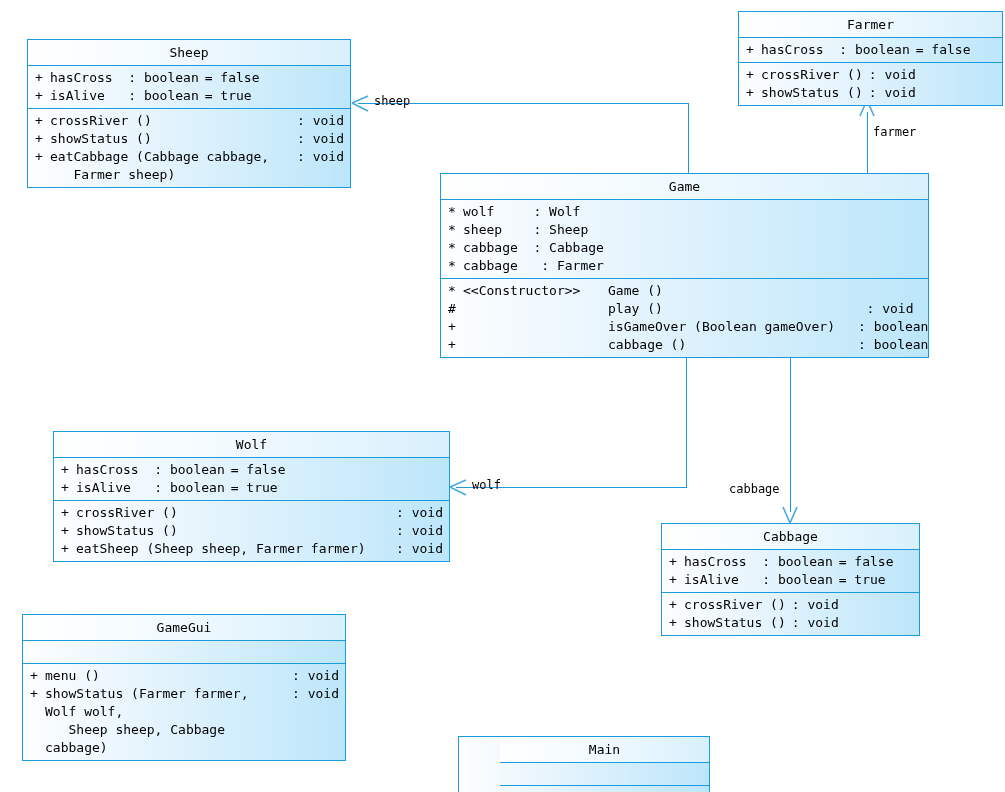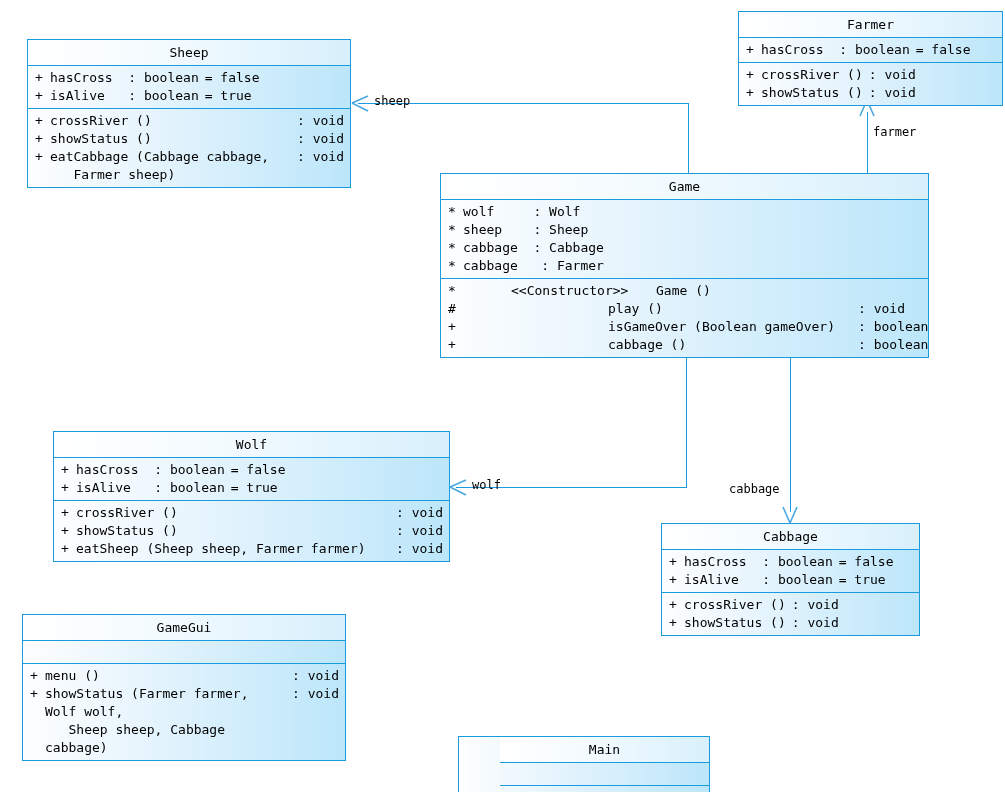--- a/index.html
+++ b/index.html
@@ -59,21 +59,21 @@
   }
   .col-stereo {
     flex: 0 0 auto;
   }
   .col-sig {
     flex: 1 1 auto;
     white-space: pre-wrap;
   }
   .col-ret {
     flex: 0 0 auto;
-    text-align: left;
+    text-align: center;
     padding-left: 6px;
   }
   .col-sig-fixed {
     flex: 0 0 auto;
   }
 
   
   .conn-line {
     position: absolute;
     background: #1a9bde;
@@ -196,21 +196,21 @@
         <span class="col-sig-fixed">cabbage  : Cabbage</span>
       </div>
       <div class="uml-row">
         <span class="col-vis">*</span>
         <span class="col-sig-fixed">cabbage   : Farmer</span>
       </div>
     </div>
     <div class="uml-compartment last">
       <div class="uml-row">
         <span class="col-vis">*</span>
-        <span class="col-stereo" style="width:145px;margin-left:48px;">&lt;&lt;Constructor&gt;&gt;</span>
+        <span class="col-stereo" style="width:145px;">&lt;&lt;Constructor&gt;&gt;</span>
         <span class="col-sig">Game ()</span>
         <span class="col-ret" style="width:64px;"></span>
       </div>
       <div class="uml-row">
         <span class="col-vis">#</span>
         <span class="col-stereo" style="width:145px;"></span>
         <span class="col-sig">play ()</span>
         <span class="col-ret" style="width:64px;">: void</span>
       </div>
       <div class="uml-row">

